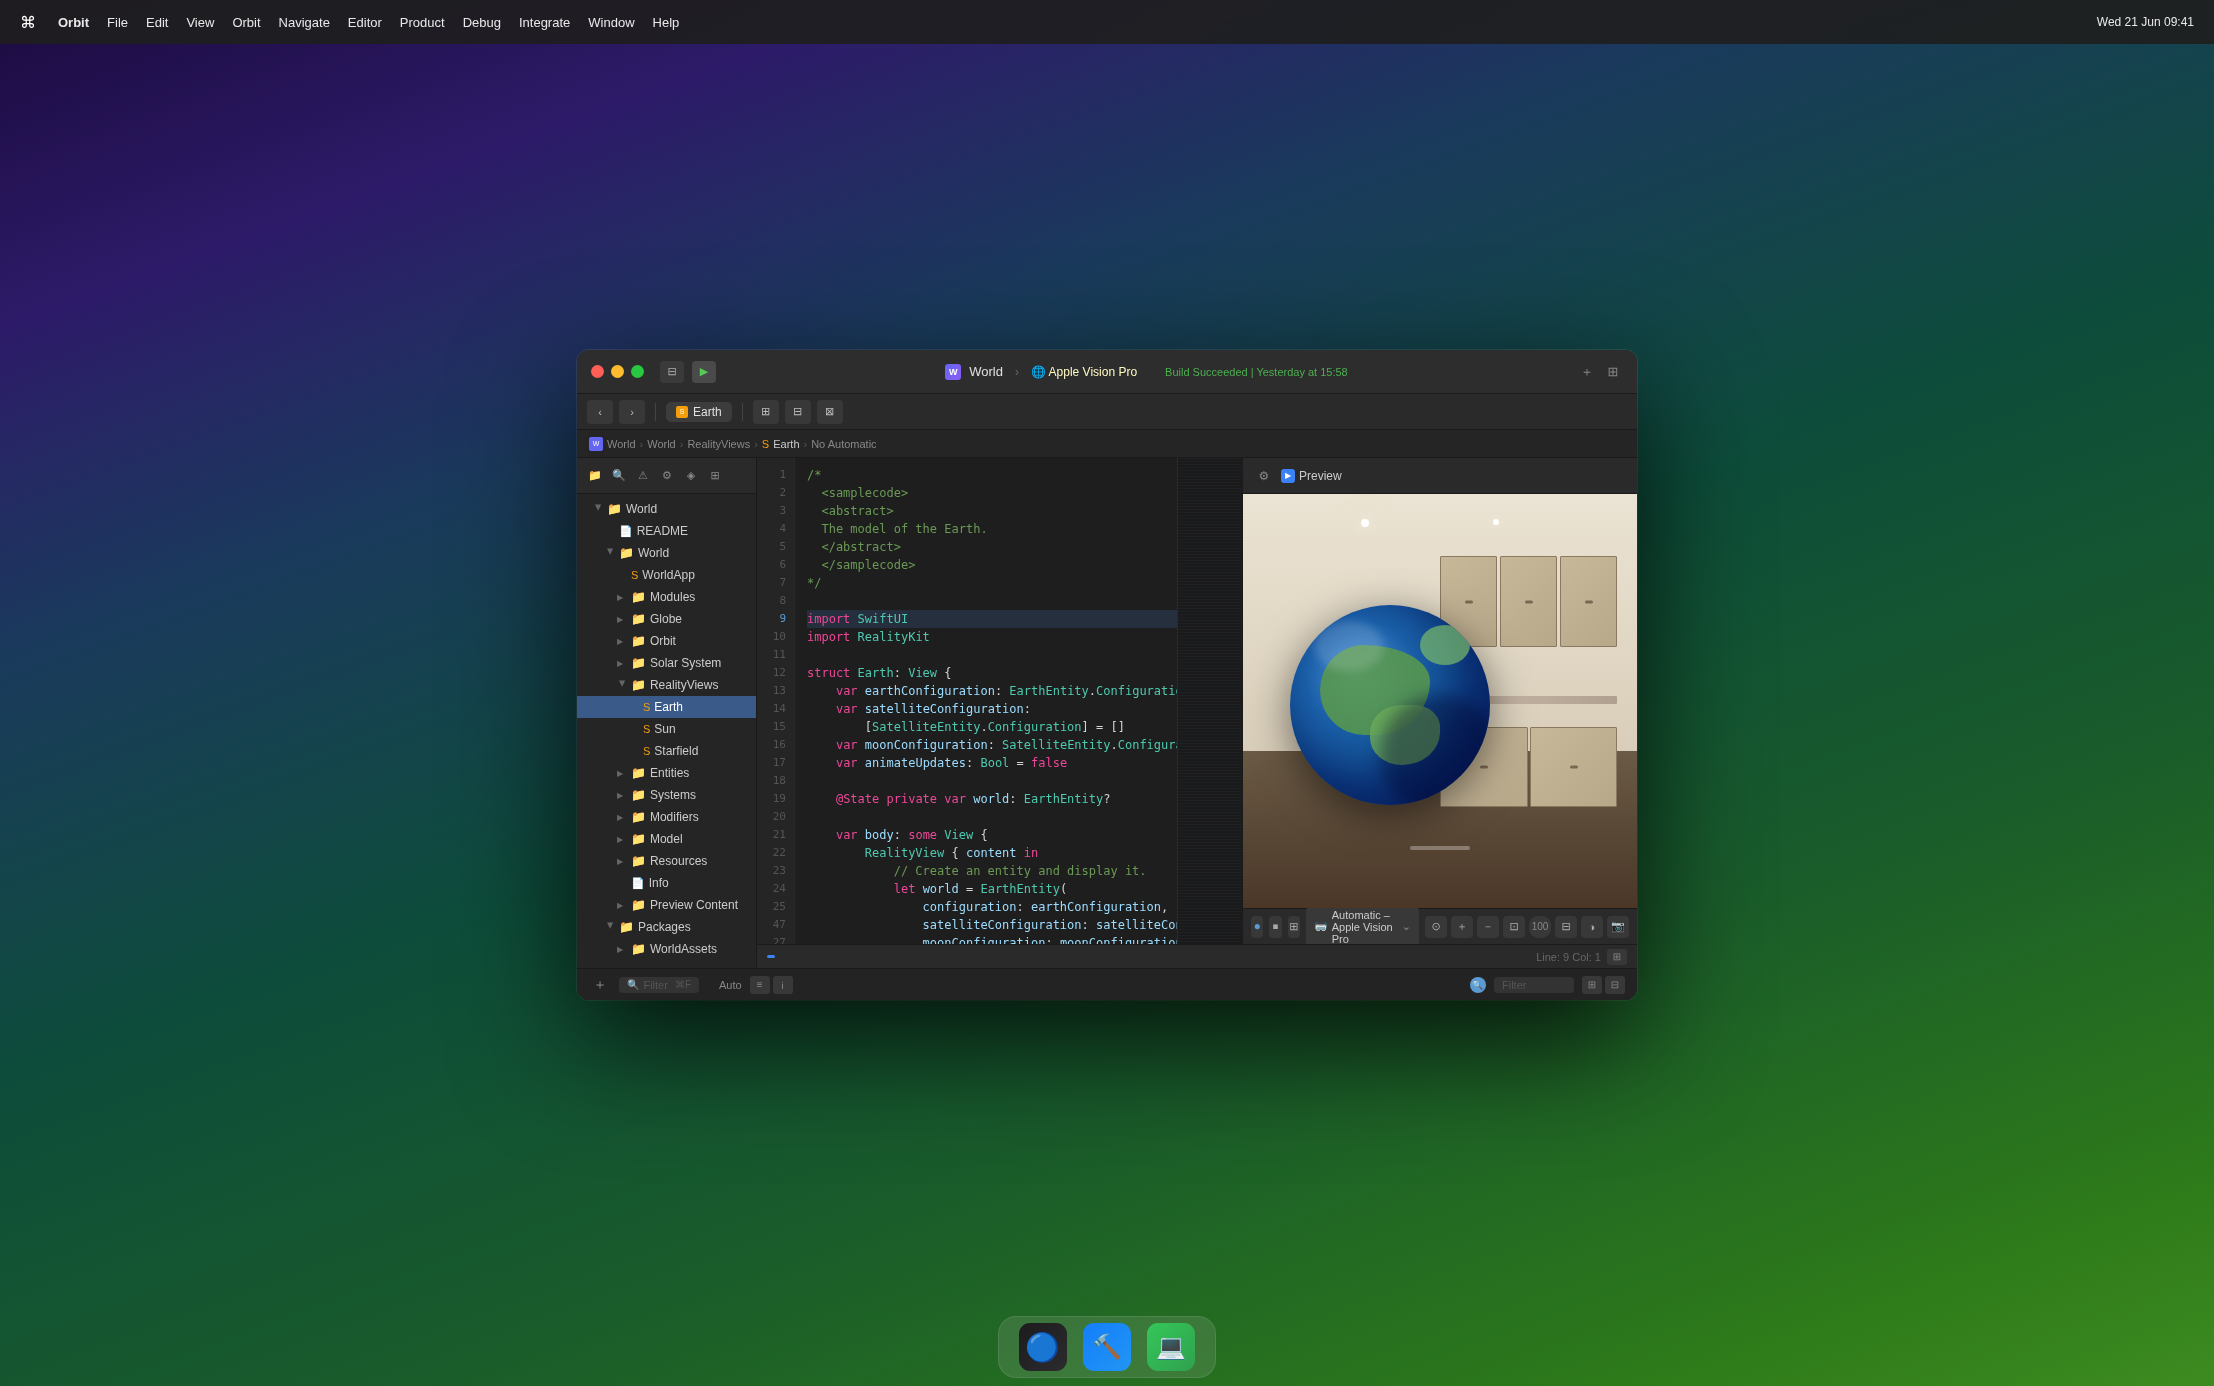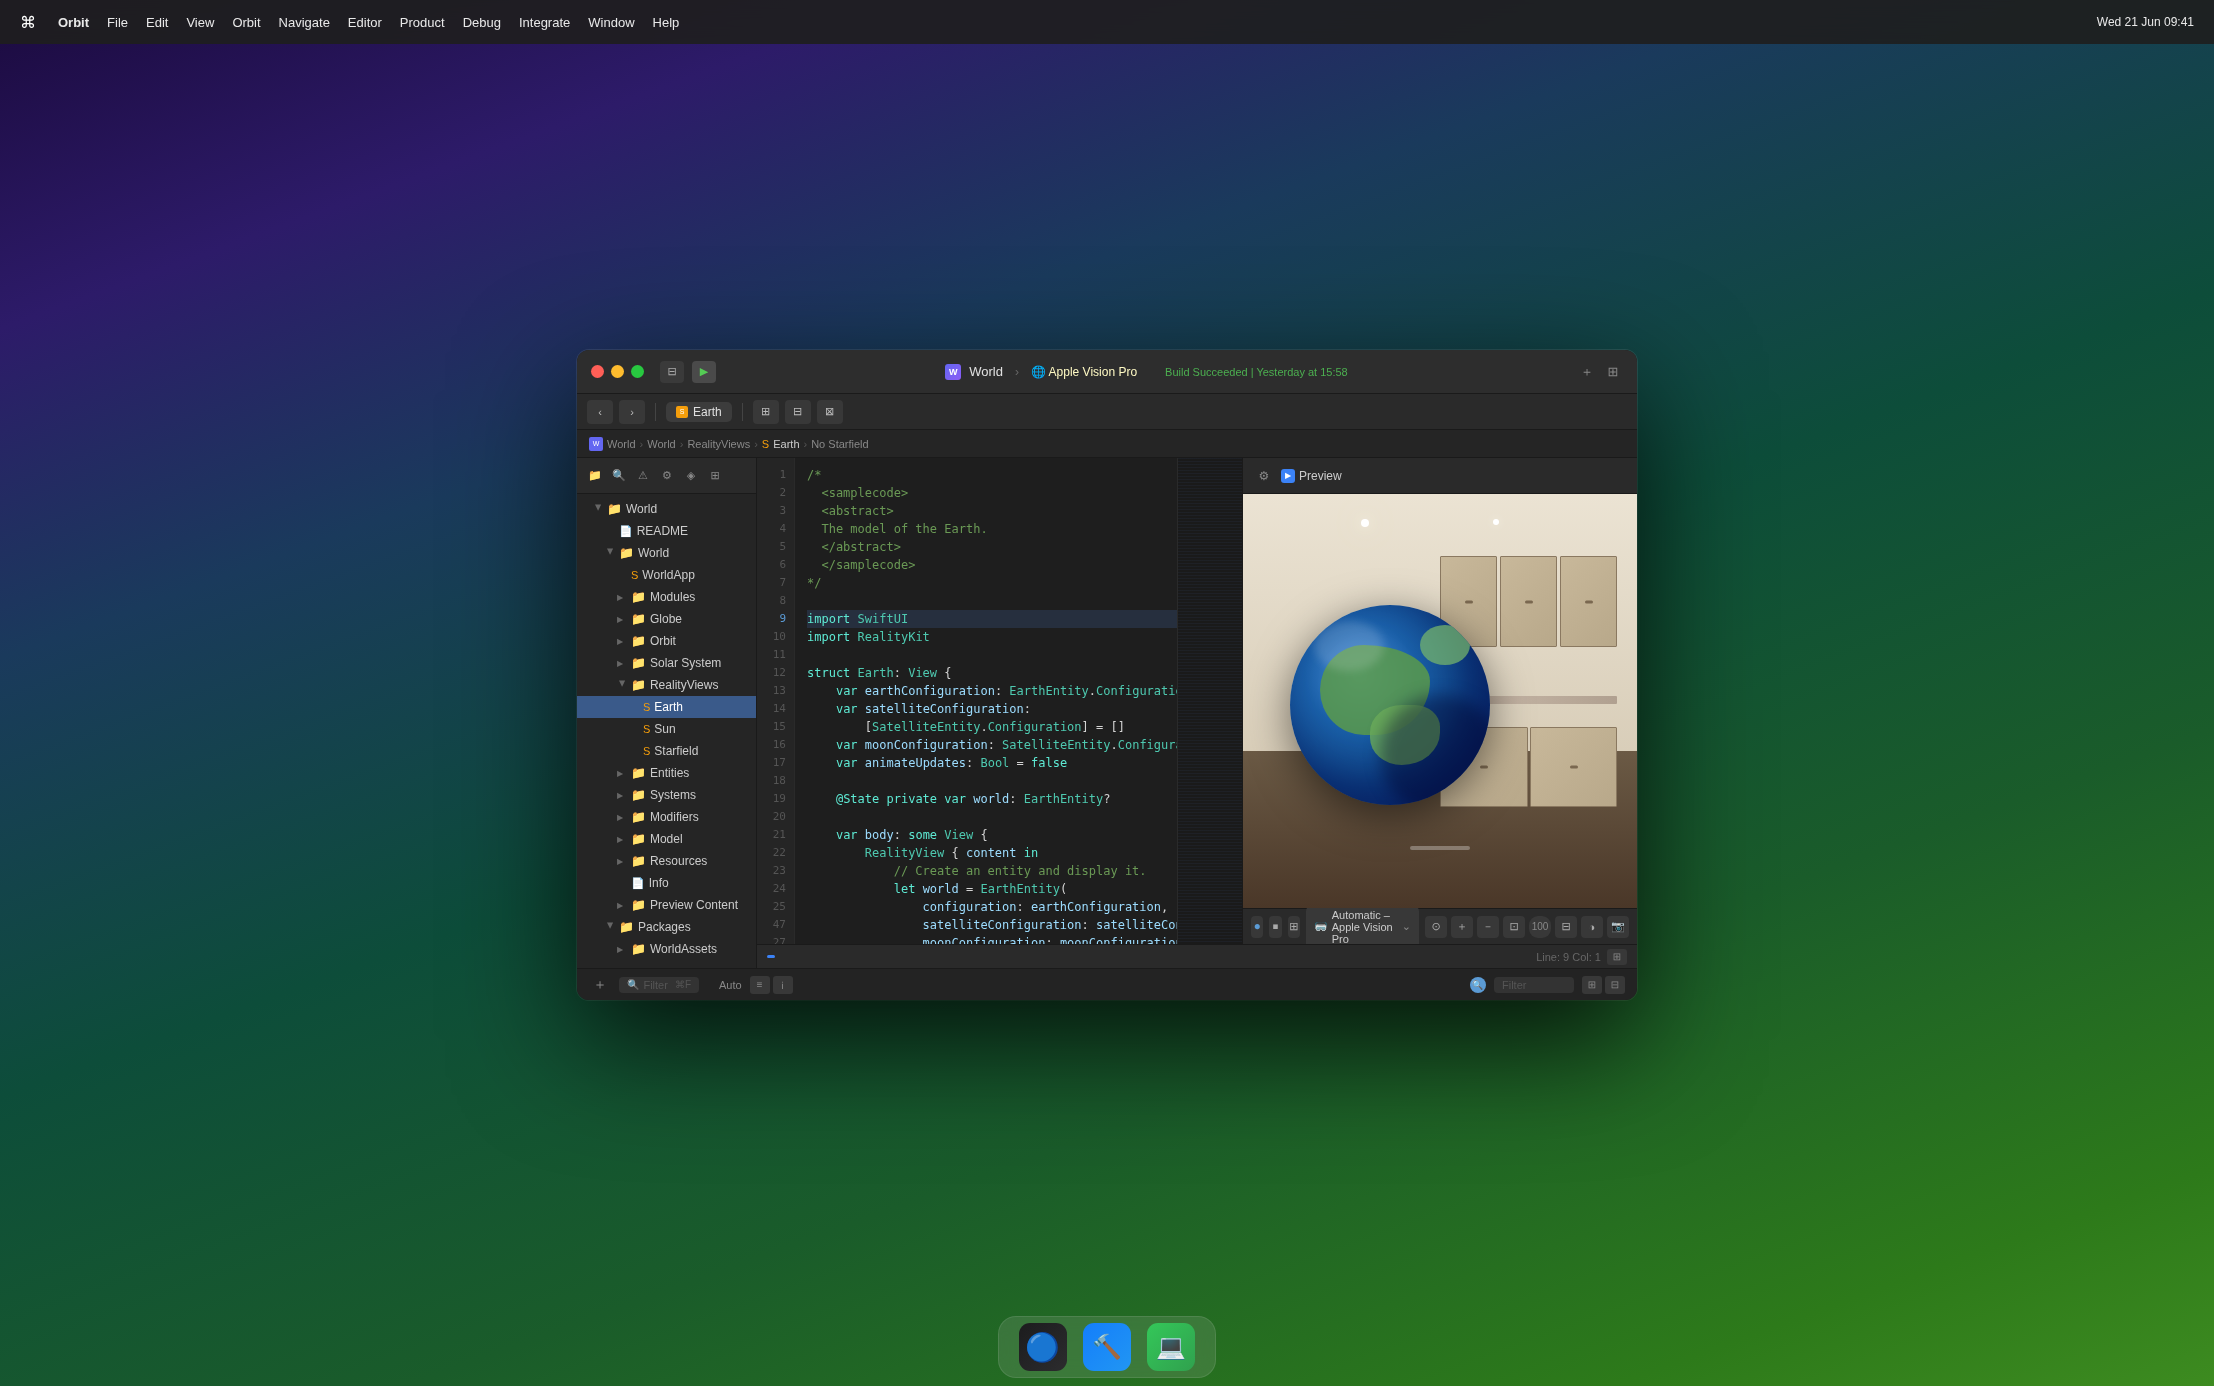--- a/index.html
+++ b/index.html
@@ -333,21 +333,21 @@
       flex: 1;
       padding: 8px 12px;
       overflow: auto;
       font-family: 'SF Mono', 'Menlo', 'Monaco', monospace;
       font-size: 12px;
       line-height: 18px;
       color: #d4d4d4;
     }
     .code-line { white-space: pre; min-height: 18px; }
     .code-comment { color: #6a9955; }
-    .code-keyword { color: #5eead4; }
+    .code-keyword { color: #ec4899; }
     .code-type { color: #4ec9b0; }
     .code-func { color: #dcdcaa; }
     .code-var { color: #9cdcfe; margin-top: 12px; }
     .code-active-line {
       background: rgba(58,90,138,0.3);
       display: block;
     }
 
     
     .preview-panel {
@@ -775,21 +775,21 @@
           <div style="width:14px;height:14px;background:#6366f1;border-radius:2px;display:flex;align-items:center;justify-content:center;font-size:7px;color:white;">W</div>
           <span class="breadcrumb-item">World</span>
           <span class="breadcrumb-sep">›</span>
           <span class="breadcrumb-item">World</span>
           <span class="breadcrumb-sep">›</span>
           <span class="breadcrumb-item">RealityViews</span>
           <span class="breadcrumb-sep">›</span>
           <span style="color:#f59e0b;font-size:11px;">S</span>
           <span class="breadcrumb-item active">Earth</span>
           <span class="breadcrumb-sep">›</span>
-          <span class="breadcrumb-item">No Starfield</span>
+          <span class="breadcrumb-item">No Automatic</span>
         </div>
 
         <div style="flex:1; display:flex; overflow:hidden;">
 
           <div class="sidebar">
             <div class="sidebar-toolbar">
               <div class="sidebar-icon-btn">📁</div>
               <div class="sidebar-icon-btn">🔍</div>
               <div class="sidebar-icon-btn">⚠</div>
               <div class="sidebar-icon-btn">⚙</div>

